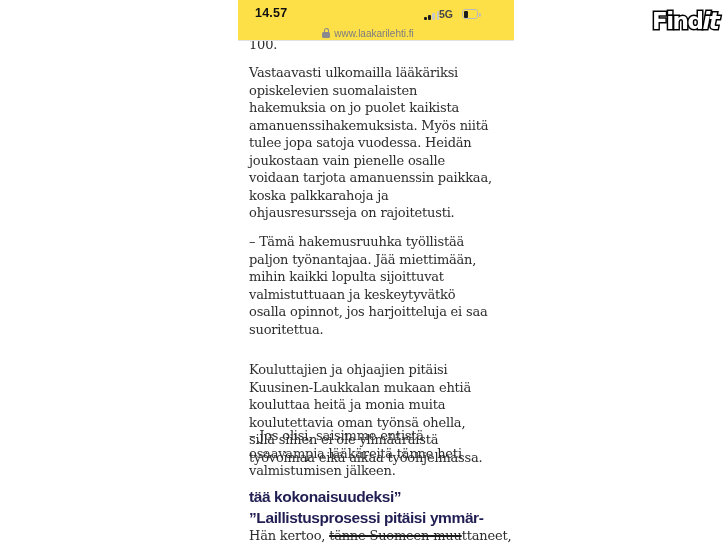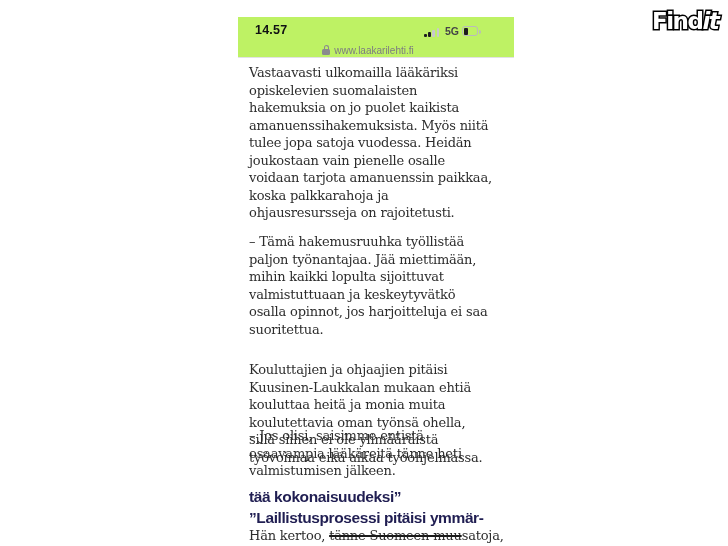--- a/index.html
+++ b/index.html
@@ -2,34 +2,34 @@
 <html><head>
 <meta charset="utf-8">
 <style>
   * { margin: 0; padding: 0; box-sizing: border-box; }
   html, body { width: 728px; height: 546px; background: #ffffff; overflow: hidden; }
   body { position: relative; font-family: "Liberation Sans", sans-serif; }
 
   
   .phone-header {
     position: absolute; left: 238px; top: 0; width: 276px; height: 41px;
-    background: #bef264; border-bottom: 1px solid #e2e2e4; z-index: 5; margin-top: 17px;
+    background: #fde047; border-bottom: 1px solid #e2e2e4; z-index: 5;
   }
   .status-time {
     position: absolute; left: 17px; top: 6px;
     font-size: 12.5px; font-weight: 700; color: #111113; letter-spacing: 0.2px;
   }
   .signal-bars { position: absolute; left: 186px; top: 10px; width: 18px; height: 10px; }
   .signal-bars i { position: absolute; bottom: 0; width: 2.6px; border-radius: 1px; display: block; }
   .signal-bars i:nth-child(1){ left: 0;    height: 3.5px; background:#1c1c1e; }
   .signal-bars i:nth-child(2){ left: 4.2px;height: 5.5px; background:#1c1c1e; }
   .signal-bars i:nth-child(3){ left: 8.4px;height: 7.5px; background:#c9c9cc; }
   .signal-bars i:nth-child(4){ left: 12.6px;height: 9.5px;background:#c9c9cc; }
   .network-label {
-    position: absolute; left: 207px; top: 8px;
+    position: absolute; left: 201px; top: 8px;
     font-size: 10.5px; font-weight: 700; color: #454547;
   }
   .battery { position: absolute; left: 224px; top: 9px; width: 19px; height: 11px; }
   .battery .shell {
     position: absolute; left: 0; top: 0; width: 15.5px; height: 10px;
     border: 1px solid #bababd; border-radius: 3px;
   }
   .battery .fill {
     position: absolute; left: 1.5px; top: 1.5px; width: 4px; height: 7px;
     background: #1c1c1e; border-radius: 1px;
@@ -119,21 +119,21 @@
   <div class="body-text para-2">– Tämä hakemusruuhka työllistää paljon työnantajaa. Jää miettimään, mihin kaikki lopulta sijoittuvat valmistuttuaan ja keskeytyvätkö osalla opinnot, jos harjoitteluja ei saa suoritettua.</div>
   <div class="body-text para-3">Kouluttajien ja ohjaajien pitäisi Kuusinen-Laukkalan mukaan ehtiä kouluttaa heitä ja monia muita koulutettavia oman työnsä ohella, sillä siihen ei ole ylimääräistä työvoimaa eikä aikaa työohjelmassa.</div>
   <div class="body-text para-4">– Jos olisi, saisimme entistä osaavampia lääkäreitä tänne heti valmistumisen jälkeen.</div>
 
   <div class="subheading">
     <div>tää kokonaisuudeksi”</div>
     <div>”Laillistusprosessi pitäisi ymmär-</div>
   </div>
 
   <div class="body-text last-line">
-    <span>Hän kertoo, </span><span class="struck">tänne Suomeen muu</span><span>satoja,</span>
+    <span>Hän kertoo, </span><span class="struck">tänne Suomeen muu</span><span>ttaneet,</span>
   </div>
 </div>
 
 <div class="watermark">
   <svg width="80" height="40" viewBox="0 0 80 40">
     <text x="4" y="27" font-family="DejaVu Sans, sans-serif" font-size="23" font-weight="bold" fill="#ffffff" stroke="#000000" stroke-width="3" paint-order="stroke" letter-spacing="-1.5">
       <tspan>Find</tspan><tspan font-style="italic">it</tspan>
     </text>
   </svg>
 </div>

